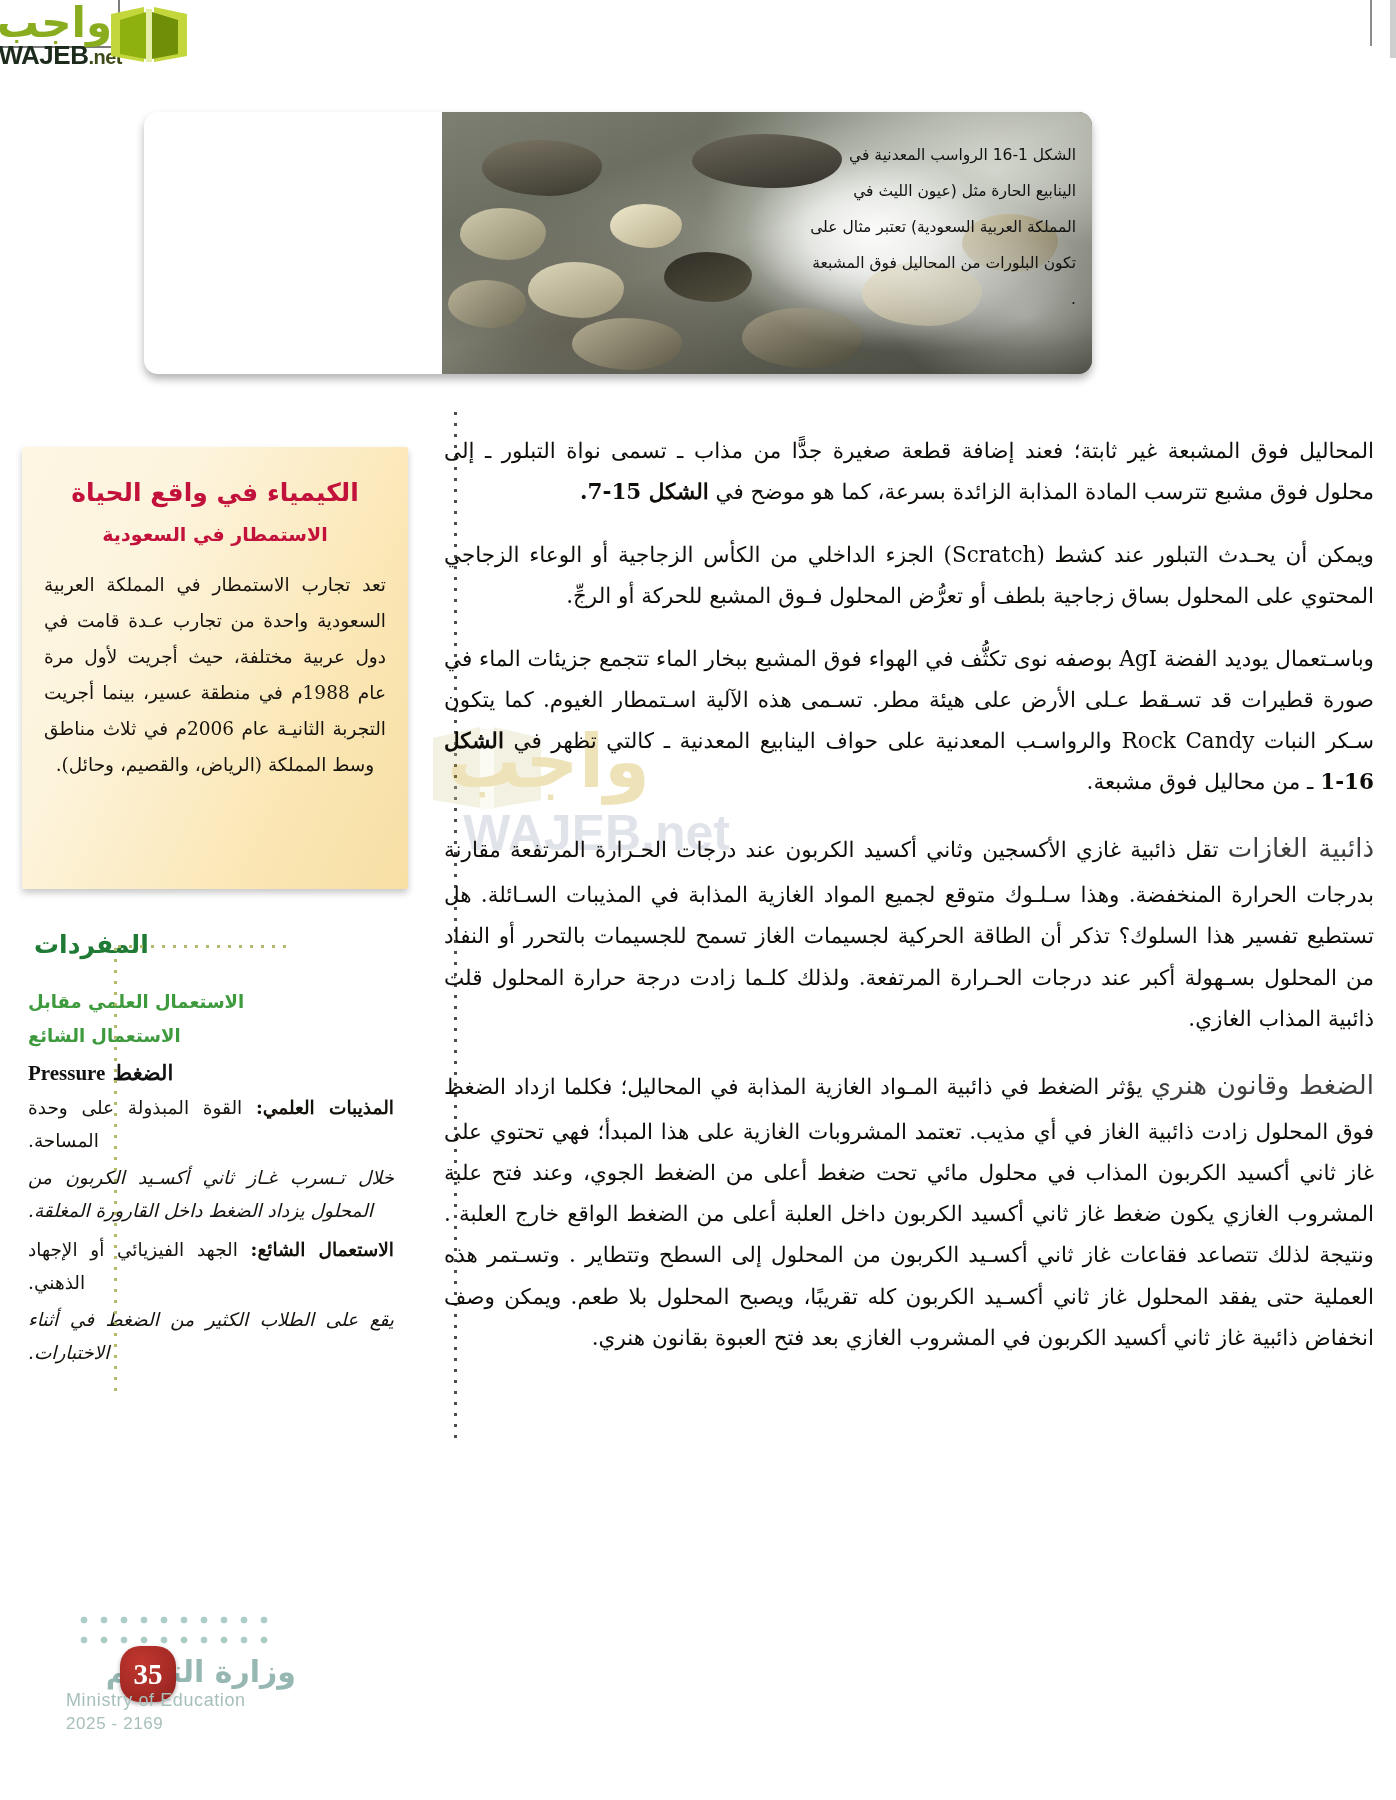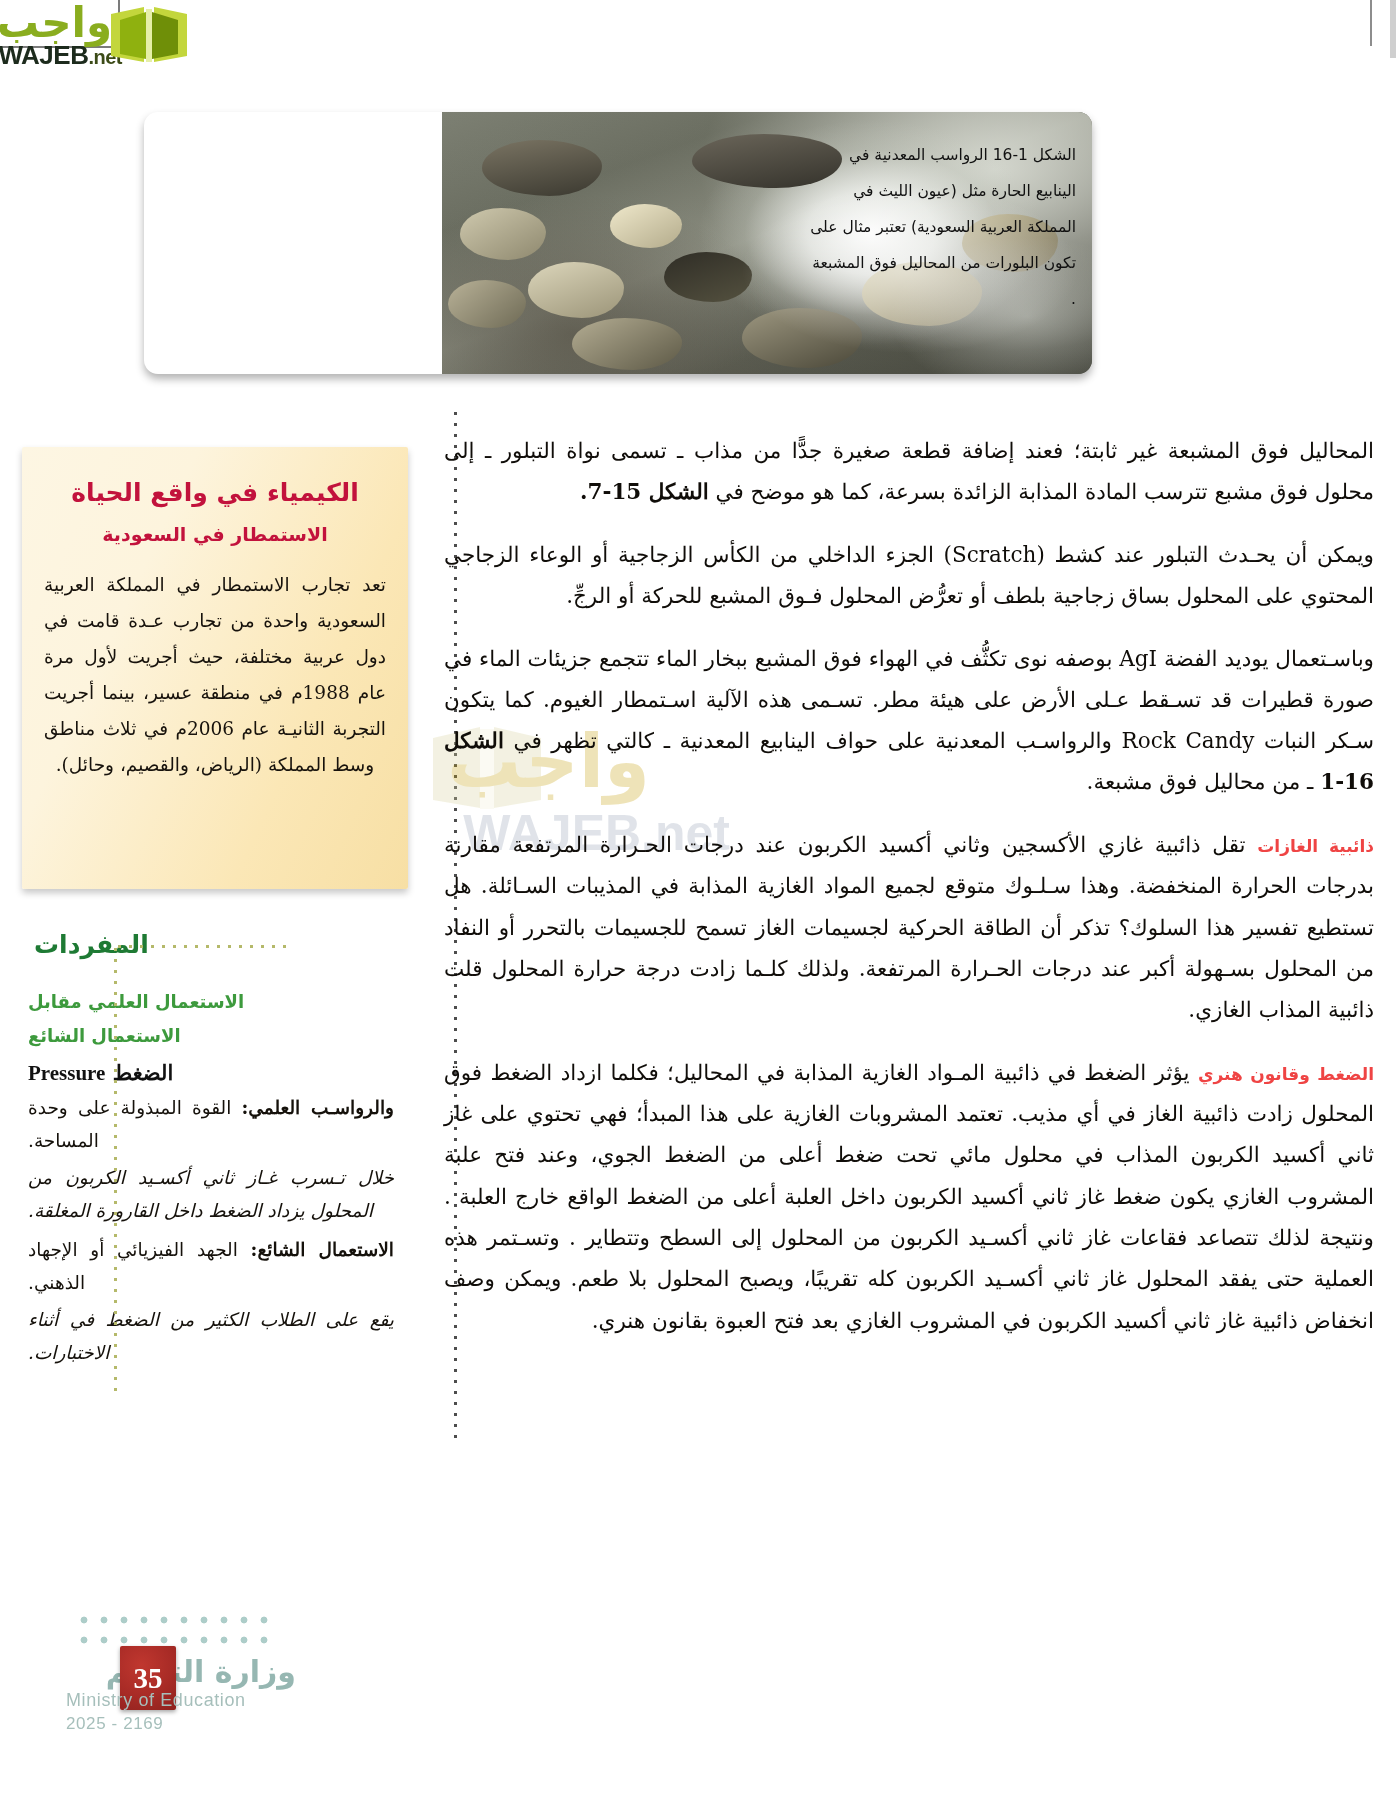--- a/index.html
+++ b/index.html
@@ -149,21 +149,21 @@
   
   .footer { position: absolute; left: 60px; top: 1610px; width: 300px; }
   .foot-dots {
     position:absolute; left: 14px; top: 0; width: 196px; height: 44px;
     background-image: radial-gradient(circle, #9fc4bf 3.4px, transparent 3.6px);
     background-size: 20px 20px;
     opacity: .85;
   }
   .page-badge {
     position: absolute; left: 60px; top: 36px;
-    width: 56px; height: 64px; border-radius: 2px;
+    width: 56px; height: 56px; border-radius: 20px;
     background: radial-gradient(circle at 38% 30%, #c0372f 0%, #a82b26 55%, #8e211d 100%);
     box-shadow: 0 2px 4px rgba(0,0,0,0.35);
     color: #fff; font-weight: bold; font-size: 29px;
     display: flex; align-items: center; justify-content: center;
     font-family: "Liberation Serif", serif;
   }
   .moe-ar {
     position: absolute; left: 6px; top: 44px; width: 230px;
     color: #96b7b2; font-size: 30px; font-weight: bold;
     direction: rtl; text-align: right; letter-spacing: 1px;
@@ -190,21 +190,21 @@
     width: 5px; height: 1035px;
     background-image: radial-gradient(circle, #4d4d4d 1.5px, transparent 1.7px);
     background-size: 5px 11px; background-repeat: repeat-y;
   }
   .para {
     font-family: "DejaVu Serif", serif;
     font-size: 21.5px; line-height: 1.92; color: #100d09;
     margin-bottom: 20px; text-align: justify;
   }
   .para b.bk { font-weight: bold; }
-  .para .redhead { color: #ef4444; font-weight: bold; font-family:"DejaVu Sans",sans-serif; font-size:17px; }
+  .para .redhead { color: #404040; font-weight: normal; font-family:"DejaVu Sans",sans-serif; font-size:26px; }
 
   
   .watermark {
     position: absolute; left: 430px; top: 718px;
     width: 420px; height: 180px; opacity: .30; pointer-events:none;
     direction: rtl;
   }
   .wm-ar { position:absolute; right:200px; top:0; font-size:74px; font-weight:bold; color:#c9a617; font-family:"DejaVu Sans",sans-serif;}
   .wm-en { position:absolute; right:120px; top:86px; font-size:50px; font-weight:bold; color:#9aa6b8; font-family:"Liberation Sans",sans-serif; direction:ltr;}
   .wm-book{ position:absolute; left:-2px; top:4px; width:118px; height:92px;}
@@ -260,21 +260,21 @@
   <div class="vocab-dots-v"></div>
   <div class="vocab-title">المفردات</div>
   <div class="vocab-inner">
     <div class="vocab-green">الاستعمال العلمي مقابل</div>
     <div class="vocab-green">الاستعمال الشائع</div>
     <div class="vocab-term">
       <span>الضغط</span>
       <span class="en">Pressure</span>
     </div>
     <div class="vocab-def">
-      <b>والرواسـب العلمي:</b>
+      <b>المذيبات العلمي:</b>
       <span>القوة المبذولة على وحدة المساحة.</span>
     </div>
     <div class="vocab-ex">خلال تـسرب غـاز ثاني أكسـيد الكربون من المحلول يزداد الضغط داخل القارورة المغلقة.</div>
     <div class="vocab-def">
       <b>الاستعمال الشائع:</b>
       <span>الجهد الفيزيائي أو الإجهاد الذهني.</span>
     </div>
     <div class="vocab-ex">يقع على الطلاب الكثير من الضغط في أثناء الاختبارات.</div>
   </div>
 </div>

